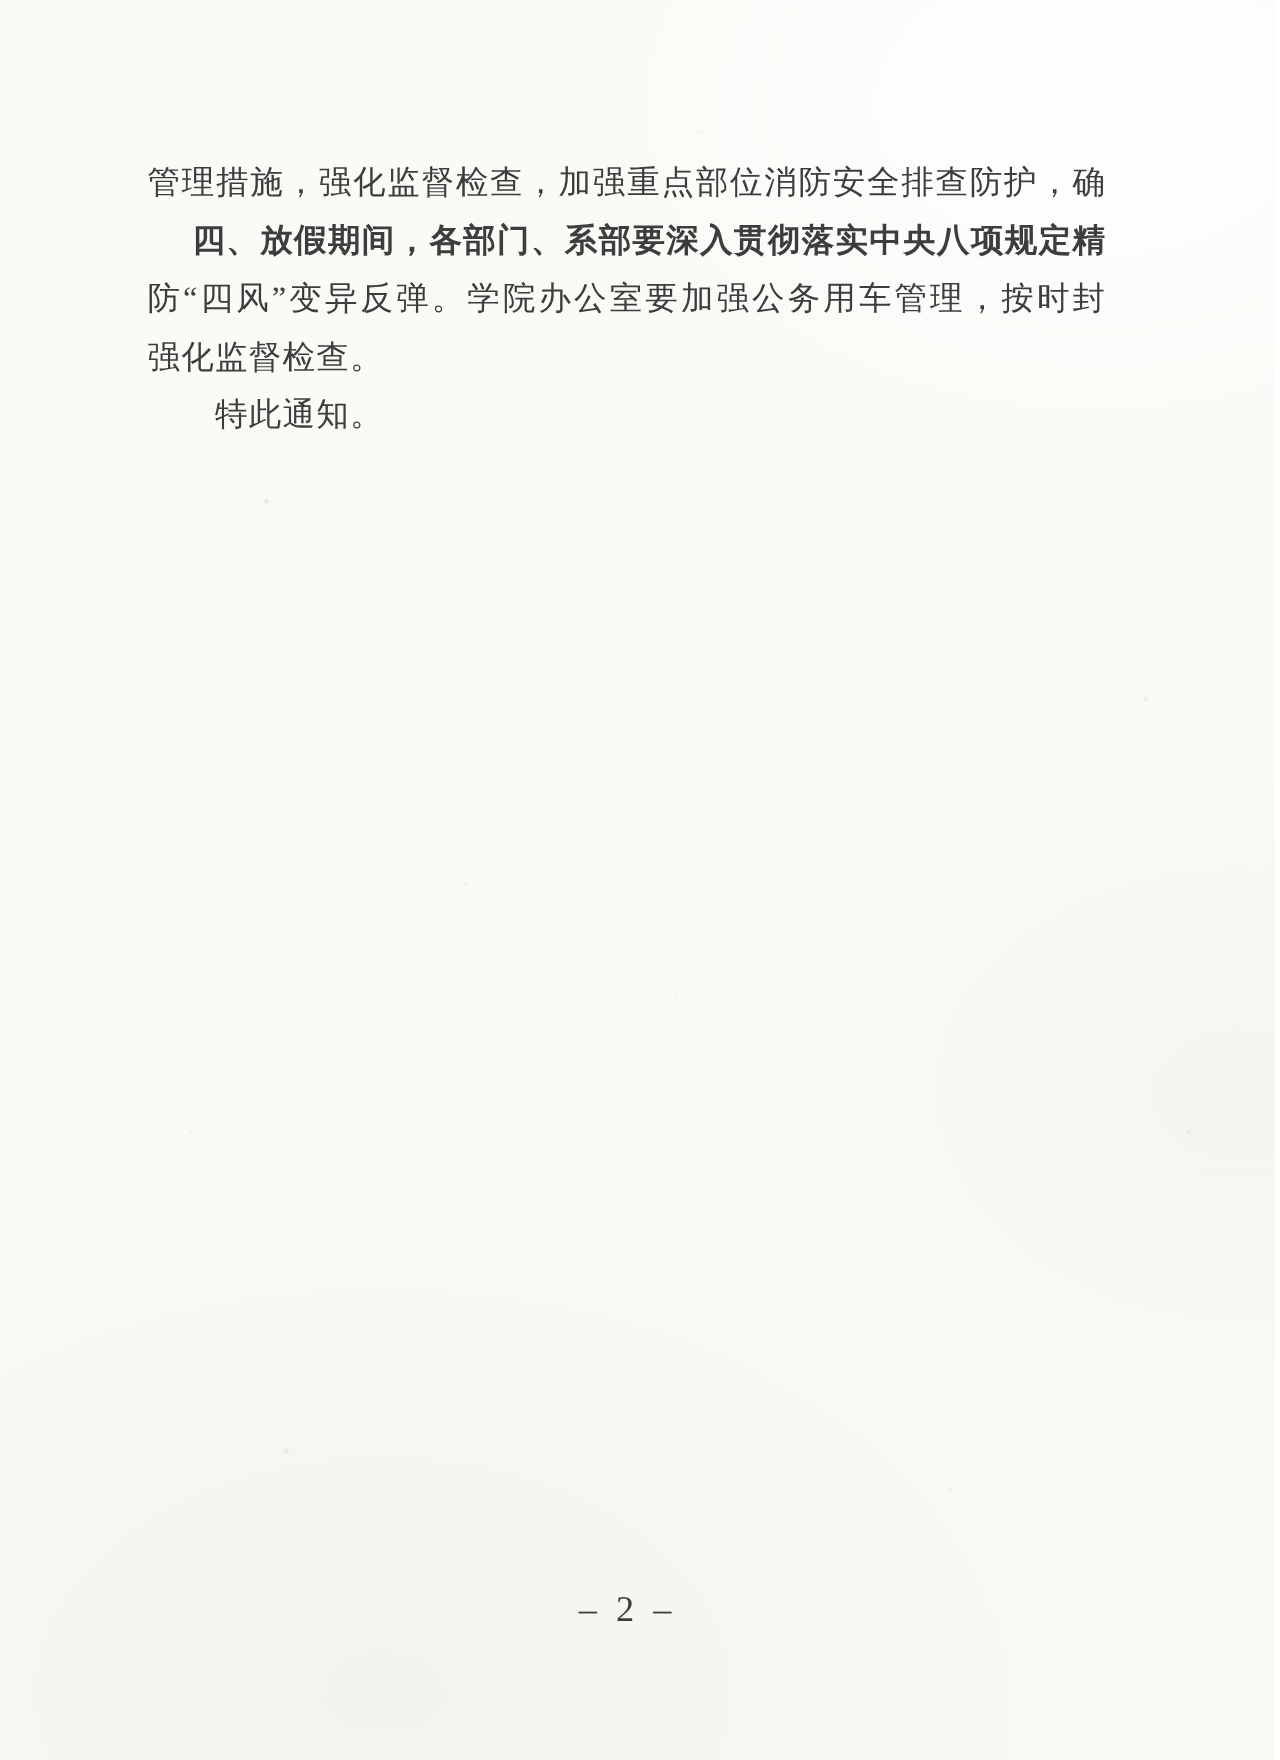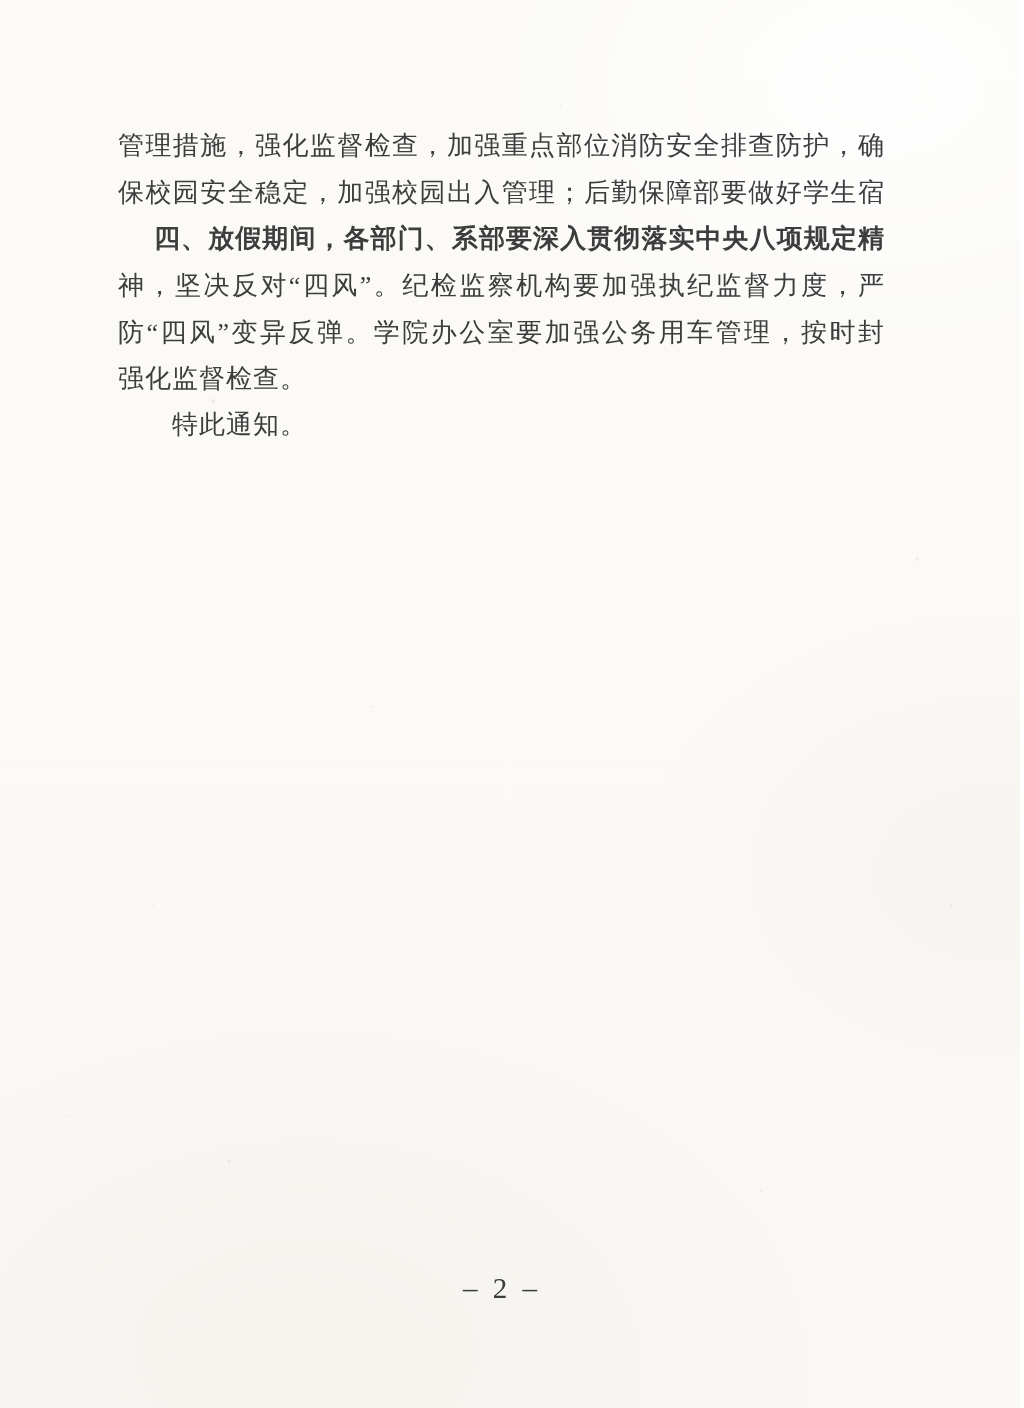--- a/index.html
+++ b/index.html
@@ -75,23 +75,21 @@
     color: #3d3d3d;
   }
 </style>
 </head>
 <body>
 
 <div class="page">
 
   <div class="text-block">
       <div class="line j">管理措施，强化监督检查，加强重点部位消防安全排查防护，确</div>
-      <div class="line j">保校园安全稳定，加强校园出入管理；后勤保障部要做好学生宿</div>
       <div class="line j ind1">四、放假期间，各部门、系部要深入贯彻落实中央八项规定精</div>
-      <div class="line j">神，坚决反对“四风”。纪检监察机构要加强执纪监督力度，严</div>
       <div class="line j">防“四风”变异反弹。学院办公室要加强公务用车管理，按时封</div>
       <div class="line">强化监督检查。</div>
       <div class="line ind2">特此通知。</div>
     </div>
 
   <div class="page-number">– 2 –</div>
 
 </div>
 
 </body></html>

